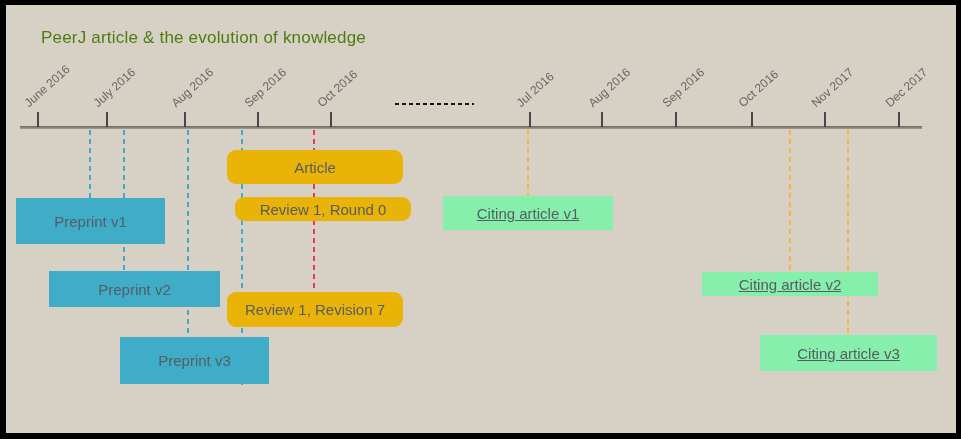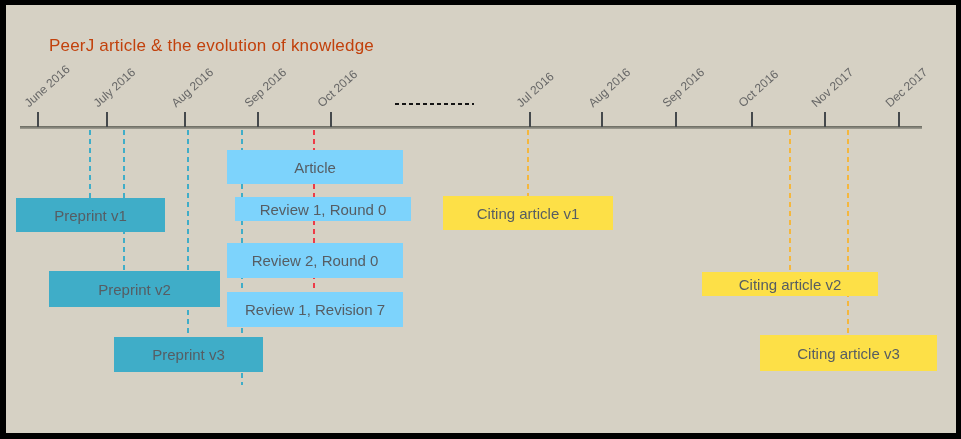--- a/index.html
+++ b/index.html
@@ -5,22 +5,22 @@
   html,body { margin:0; padding:0; background:#000; }
   .frame {
     position:relative; width:961px; height:439px; background:#000000;
     font-family:"Liberation Sans", sans-serif; overflow:hidden;
   }
   .canvas {
     position:absolute; left:6px; top:5px; width:950px; height:428px;
     background:#d6d1c4; z-index:0;
   }
   .title {
-    position:absolute; left:33px; top:20px; margin:16px; z-index:3;
-    font-size:17px; font-weight:400; color:#c2410c; letter-spacing:0.2px;
+    position:absolute; left:33px; top:20px; margin:8px; z-index:3;
+    font-size:17px; font-weight:400; color:#4d7c0f; letter-spacing:0.2px;
   }
   .axis {
     position:absolute; left:20px; top:126px; width:902px; height:3px; z-index:1;
     background:linear-gradient(#68685f, #a19f94);
   }
   .tick {
     position:absolute; top:112px; width:2px; height:15px;
     background:#45494c; z-index:1;
   }
   .tick-label {
@@ -37,22 +37,22 @@
     position:absolute; top:130px; width:2px; z-index:1;
   }
   .conn.teal   { background:repeating-linear-gradient(180deg,#3fadc8 0 5px,transparent 5px 9px); }
   .conn.red    { background:repeating-linear-gradient(180deg,#ee3b47 0 5px,transparent 5px 9px); }
   .conn.yellow { background:repeating-linear-gradient(180deg,#f5b73d 0 5px,transparent 5px 9px); }
   .bar {
     position:absolute; z-index:2; display:flex; align-items:center; justify-content:center;
     font-size:15px; color:#565d63; white-space:nowrap;
   }
   .bar.teal   { background:#3fadc8; }
-  .bar.red    { background:#7dd3fc; }
-  .bar.yellow { background:#fde047; }
+  .bar.red    { background:#eab308;border-radius:9px; }
+  .bar.yellow { background:#86efac;text-decoration:underline; }
 </style>
 </head>
 <body>
 
 <div class="frame">
   <div class="canvas"></div>
 
   <h1 class="title">PeerJ article &amp; the evolution of knowledge</h1>
 
   <div class="axis"></div>
@@ -86,23 +86,22 @@
   <div class="conn teal" style="left:123px; height:141px"></div>
   <div class="conn teal" style="left:187px; height:207px"></div>
   <div class="conn teal" style="left:241px; height:255px"></div>
   <div class="conn red" style="left:313px; height:162px"></div>
   <div class="conn yellow" style="left:527px; height:66px"></div>
   <div class="conn yellow" style="left:789px; height:142px"></div>
   <div class="conn yellow" style="left:847px; height:205px"></div>
 
   <div class="bar red" style="left:227px; top:150px; width:176px; height:34px">Article</div>
   <div class="bar red" style="left:235px; top:197px; width:176px; height:24px">Review 1, Round 0</div>
-  <div class="bar red" style="left:227px; top:243px; width:176px; height:35px">Review 2, Round 0</div>
   <div class="bar red" style="left:227px; top:292px; width:176px; height:35px">Review 1, Revision 7</div>
 
-  <div class="bar teal" style="left:16px; top:198px; width:149px; height:34px">Preprint v1</div>
+  <div class="bar teal" style="left:16px; top:198px; width:149px; height:46px">Preprint v1</div>
   <div class="bar teal" style="left:49px; top:271px; width:171px; height:36px">Preprint v2</div>
-  <div class="bar teal" style="left:114px; top:337px; width:149px; height:35px">Preprint v3</div>
+  <div class="bar teal" style="left:120px; top:337px; width:149px; height:47px">Preprint v3</div>
 
   <div class="bar yellow" style="left:443px; top:196px; width:170px; height:34px">Citing article v1</div>
   <div class="bar yellow" style="left:702px; top:272px; width:176px; height:24px">Citing article v2</div>
   <div class="bar yellow" style="left:760px; top:335px; width:177px; height:36px">Citing article v3</div>
 </div>
 
 </body></html>

